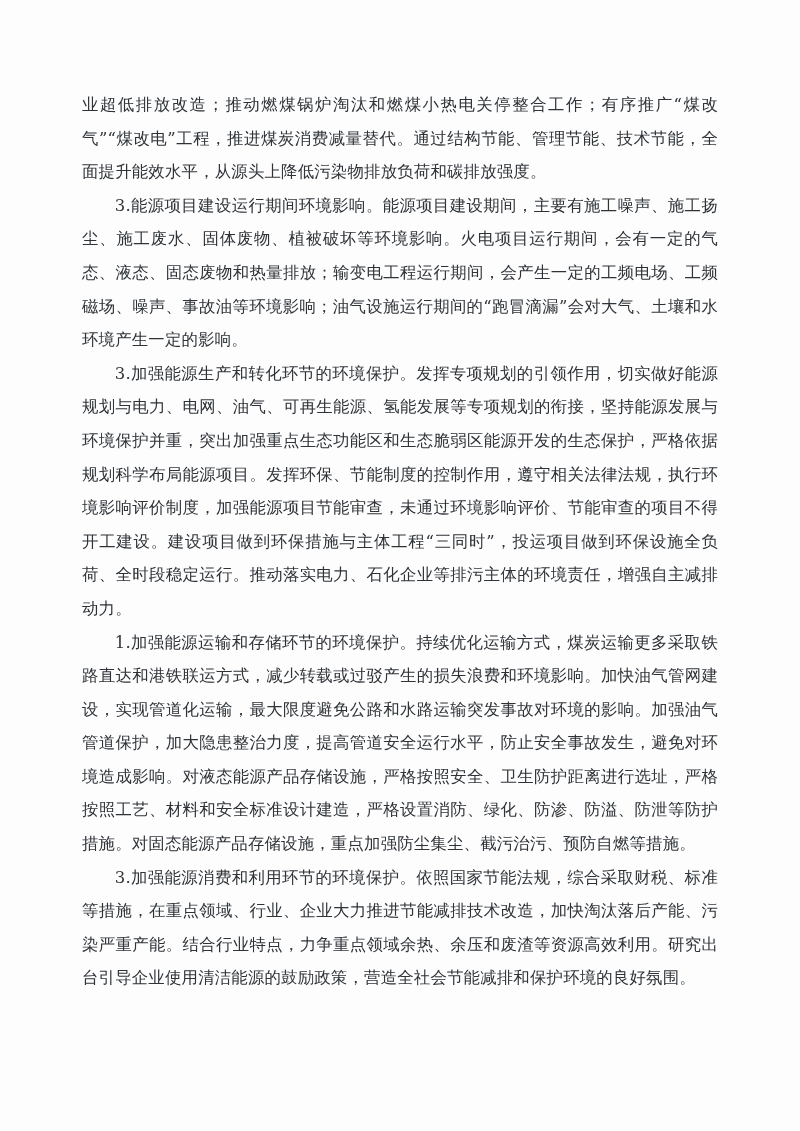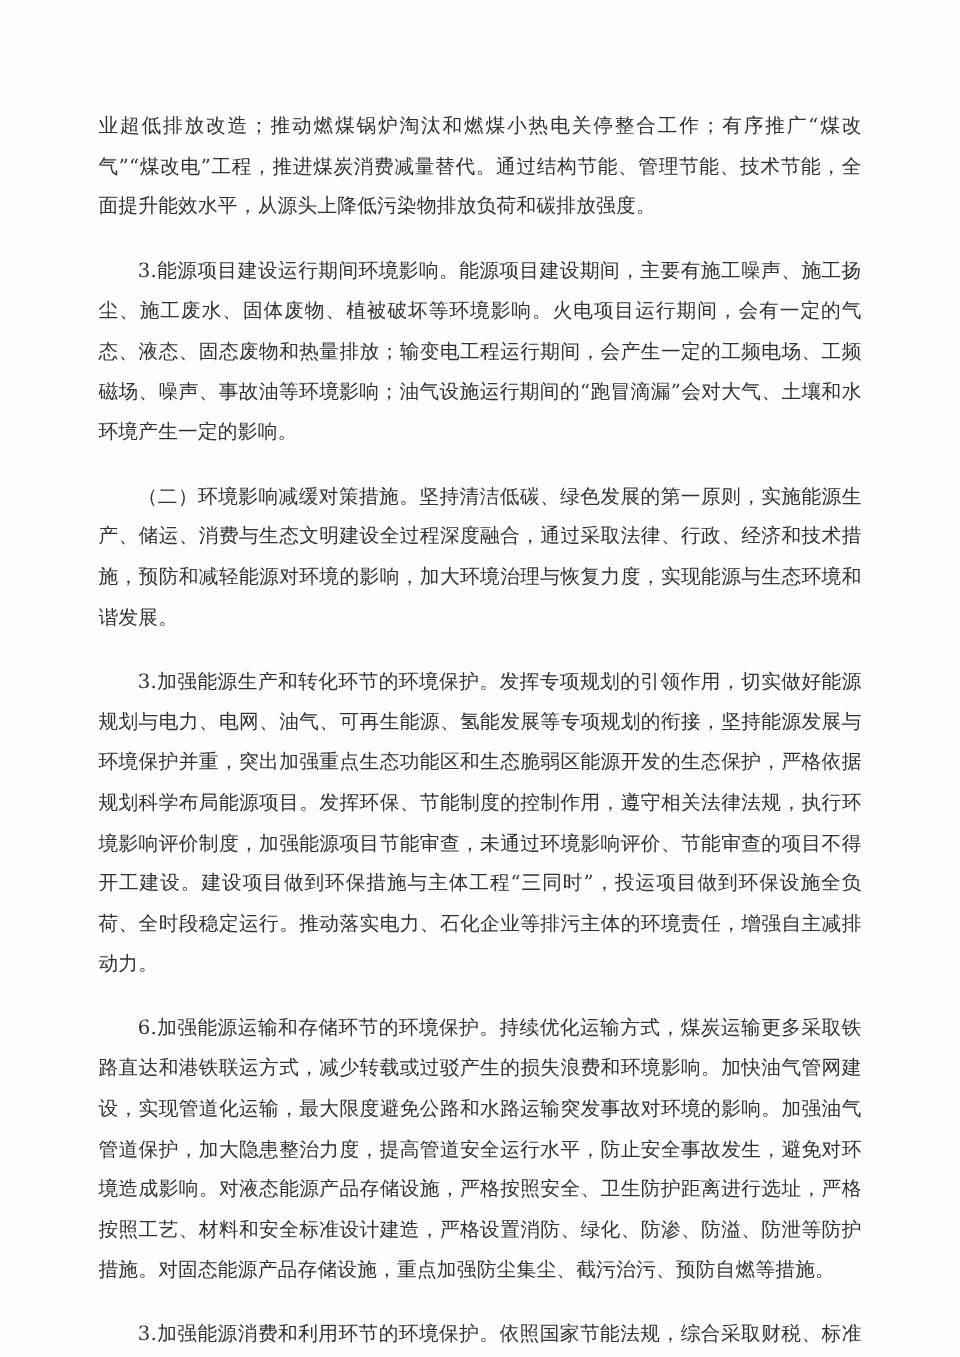--- a/index.html
+++ b/index.html
@@ -30,31 +30,29 @@
     text-justify: inter-ideograph;
   }
   .para {
     margin: 0 0 0 0;
     text-indent: 2em;
   }
   .para + .para {
     margin-top: 0px;
   }
   .para.spaced {
-    margin-top: 20px;
   }
   .para.first {
     text-indent: 0;
   }
 </style>
 </head>
 <body>
 
 <div class="page">
   <div class="doc-body">
     <p class="para first">业超低排放改造；推动燃煤锅炉淘汰和燃煤小热电关停整合工作；有序推广“煤改气”“煤改电”工程，推进煤炭消费减量替代。通过结构节能、管理节能、技术节能，全面提升能效水平，从源头上降低污染物排放负荷和碳排放强度。</p>
     <p class="para spaced">3.能源项目建设运行期间环境影响。能源项目建设期间，主要有施工噪声、施工扬尘、施工废水、固体废物、植被破坏等环境影响。火电项目运行期间，会有一定的气态、液态、固态废物和热量排放；输变电工程运行期间，会产生一定的工频电场、工频磁场、噪声、事故油等环境影响；油气设施运行期间的“跑冒滴漏”会对大气、土壤和水环境产生一定的影响。</p>
-    <p class="para spaced">（二）环境影响减缓对策措施。坚持清洁低碳、绿色发展的第一原则，实施能源生产、储运、消费与生态文明建设全过程深度融合，通过采取法律、行政、经济和技术措施，预防和减轻能源对环境的影响，加大环境治理与恢复力度，实现能源与生态环境和谐发展。</p>
     <p class="para spaced">3.加强能源生产和转化环节的环境保护。发挥专项规划的引领作用，切实做好能源规划与电力、电网、油气、可再生能源、氢能发展等专项规划的衔接，坚持能源发展与环境保护并重，突出加强重点生态功能区和生态脆弱区能源开发的生态保护，严格依据规划科学布局能源项目。发挥环保、节能制度的控制作用，遵守相关法律法规，执行环境影响评价制度，加强能源项目节能审查，未通过环境影响评价、节能审查的项目不得开工建设。建设项目做到环保措施与主体工程“三同时”，投运项目做到环保设施全负荷、全时段稳定运行。推动落实电力、石化企业等排污主体的环境责任，增强自主减排动力。</p>
-    <p class="para spaced">6.加强能源运输和存储环节的环境保护。持续优化运输方式，煤炭运输更多采取铁路直达和港铁联运方式，减少转载或过驳产生的损失浪费和环境影响。加快油气管网建设，实现管道化运输，最大限度避免公路和水路运输突发事故对环境的影响。加强油气管道保护，加大隐患整治力度，提高管道安全运行水平，防止安全事故发生，避免对环境造成影响。对液态能源产品存储设施，严格按照安全、卫生防护距离进行选址，严格按照工艺、材料和安全标准设计建造，严格设置消防、绿化、防渗、防溢、防泄等防护措施。对固态能源产品存储设施，重点加强防尘集尘、截污治污、预防自燃等措施。</p>
+    <p class="para spaced">1.加强能源运输和存储环节的环境保护。持续优化运输方式，煤炭运输更多采取铁路直达和港铁联运方式，减少转载或过驳产生的损失浪费和环境影响。加快油气管网建设，实现管道化运输，最大限度避免公路和水路运输突发事故对环境的影响。加强油气管道保护，加大隐患整治力度，提高管道安全运行水平，防止安全事故发生，避免对环境造成影响。对液态能源产品存储设施，严格按照安全、卫生防护距离进行选址，严格按照工艺、材料和安全标准设计建造，严格设置消防、绿化、防渗、防溢、防泄等防护措施。对固态能源产品存储设施，重点加强防尘集尘、截污治污、预防自燃等措施。</p>
     <p class="para spaced">3.加强能源消费和利用环节的环境保护。依照国家节能法规，综合采取财税、标准等措施，在重点领域、行业、企业大力推进节能减排技术改造，加快淘汰落后产能、污染严重产能。结合行业特点，力争重点领域余热、余压和废渣等资源高效利用。研究出台引导企业使用清洁能源的鼓励政策，营造全社会节能减排和保护环境的良好氛围。</p>
   </div>
 </div>
 
 </body></html>

